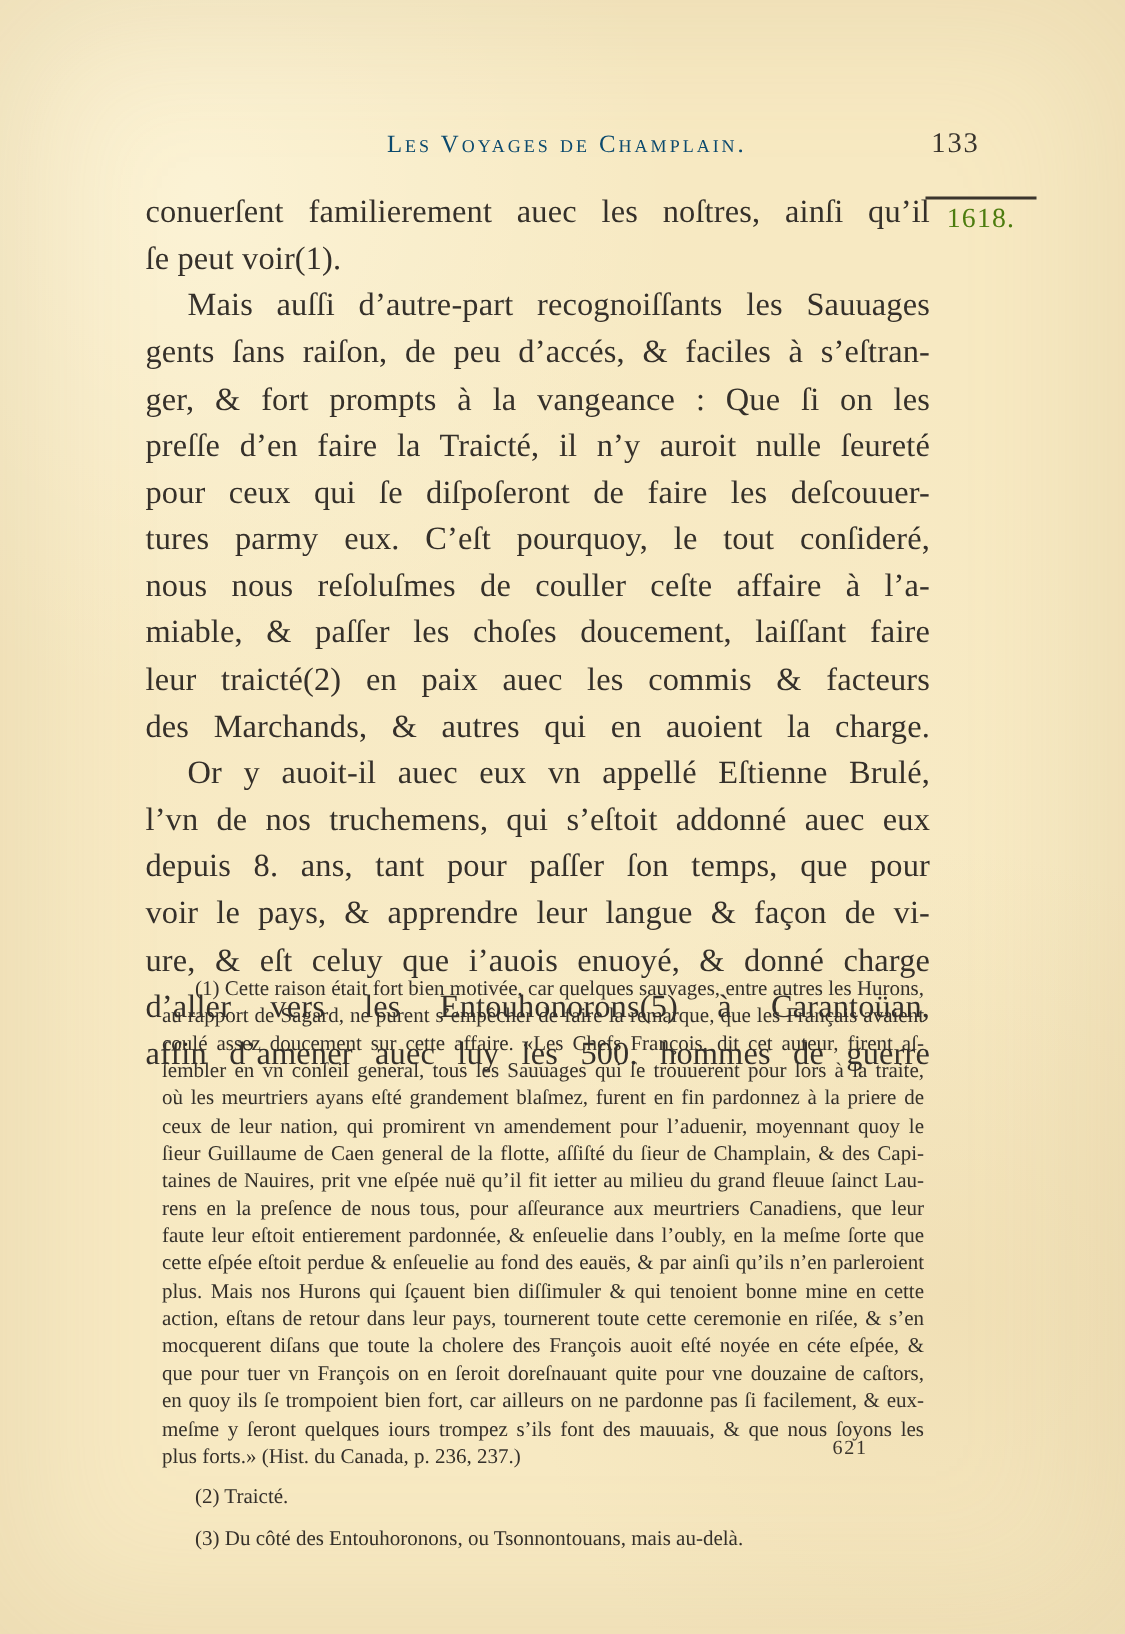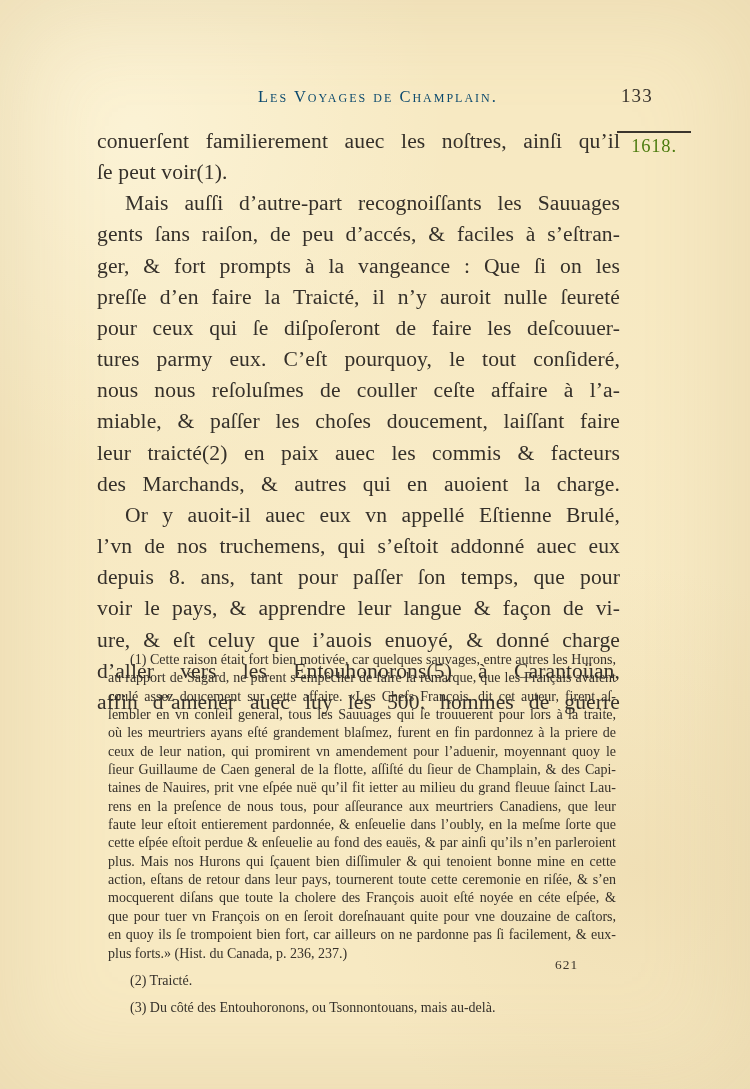--- a/index.html
+++ b/index.html
@@ -203,20 +203,21 @@
         <span class="fn-ln just">ſieur Guillaume de Caen general de la flotte, aſſiſté du ſieur de Champlain, &amp; des Capi-</span>
         <span class="fn-ln just">taines de Nauires, prit vne eſpée nuë qu’il fit ietter au milieu du grand fleuue ſainct Lau-</span>
         <span class="fn-ln just">rens en la preſence de nous tous, pour aſſeurance aux meurtriers Canadiens, que leur</span>
         <span class="fn-ln just">faute leur eſtoit entierement pardonnée, &amp; enſeuelie dans l’oubly, en la meſme ſorte que</span>
         <span class="fn-ln just">cette eſpée eſtoit perdue &amp; enſeuelie au fond des eauës, &amp; par ainſi qu’ils n’en parleroient</span>
         <span class="fn-ln just">plus.   Mais nos Hurons qui ſçauent bien diſſimuler &amp; qui tenoient bonne mine en cette</span>
         <span class="fn-ln just">action, eſtans de retour dans leur pays, tournerent toute cette ceremonie en riſée, &amp; s’en</span>
         <span class="fn-ln just">mocquerent diſans que toute la cholere des François auoit eſté noyée en céte eſpée, &amp;</span>
         <span class="fn-ln just">que pour tuer vn François on en ſeroit doreſnauant quite pour vne douzaine de caſtors,</span>
         <span class="fn-ln just">en quoy ils ſe trompoient bien fort, car ailleurs on ne pardonne pas ſi facilement, &amp; eux-</span>
+        <span class="fn-ln just">meſme y ſeront quelques iours trompez s’ils font des mauuais, &amp; que nous ſoyons les</span>
         <span class="fn-ln">plus forts.»  (Hist. du Canada, p. 236, 237.)</span>
       </div>
     <div class="fn-short">(2)  Traicté.</div>
     <div class="fn-short">(3)  Du côté des Entouhoronons, ou Tsonnontouans, mais au-delà.</div>
   </div>
 
   <div class="signature">621</div>
 
 </div>
 

